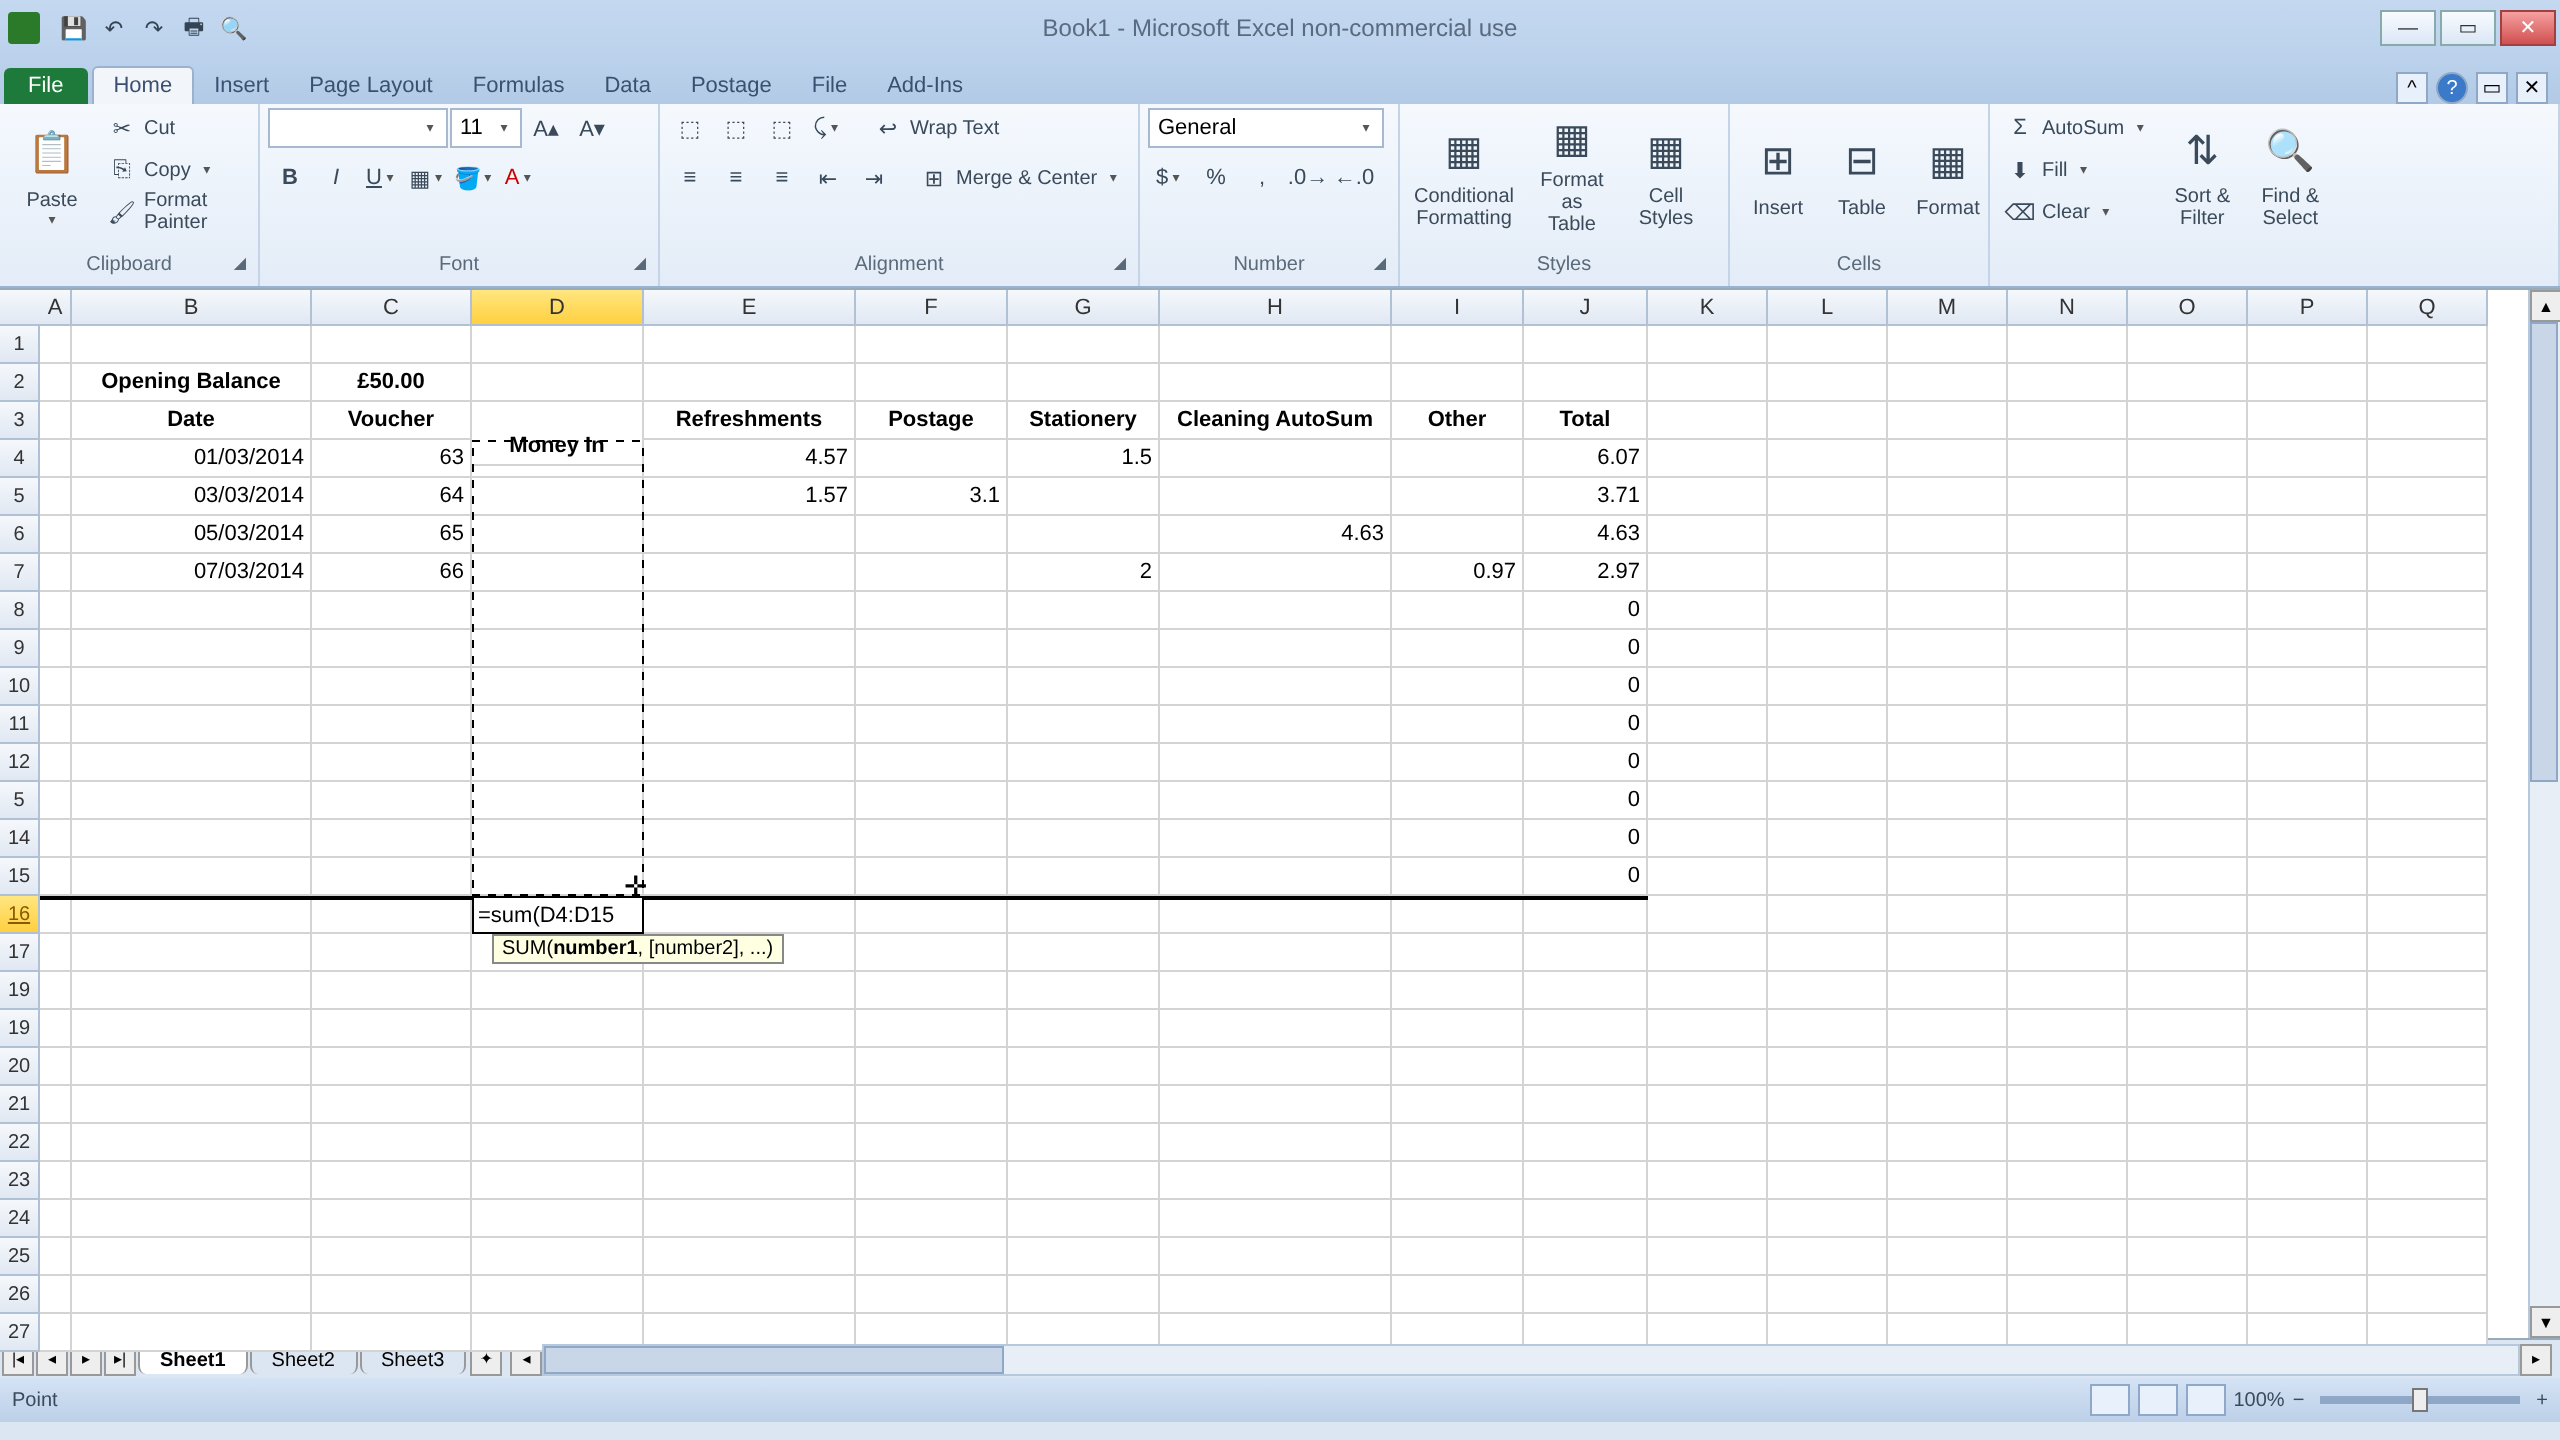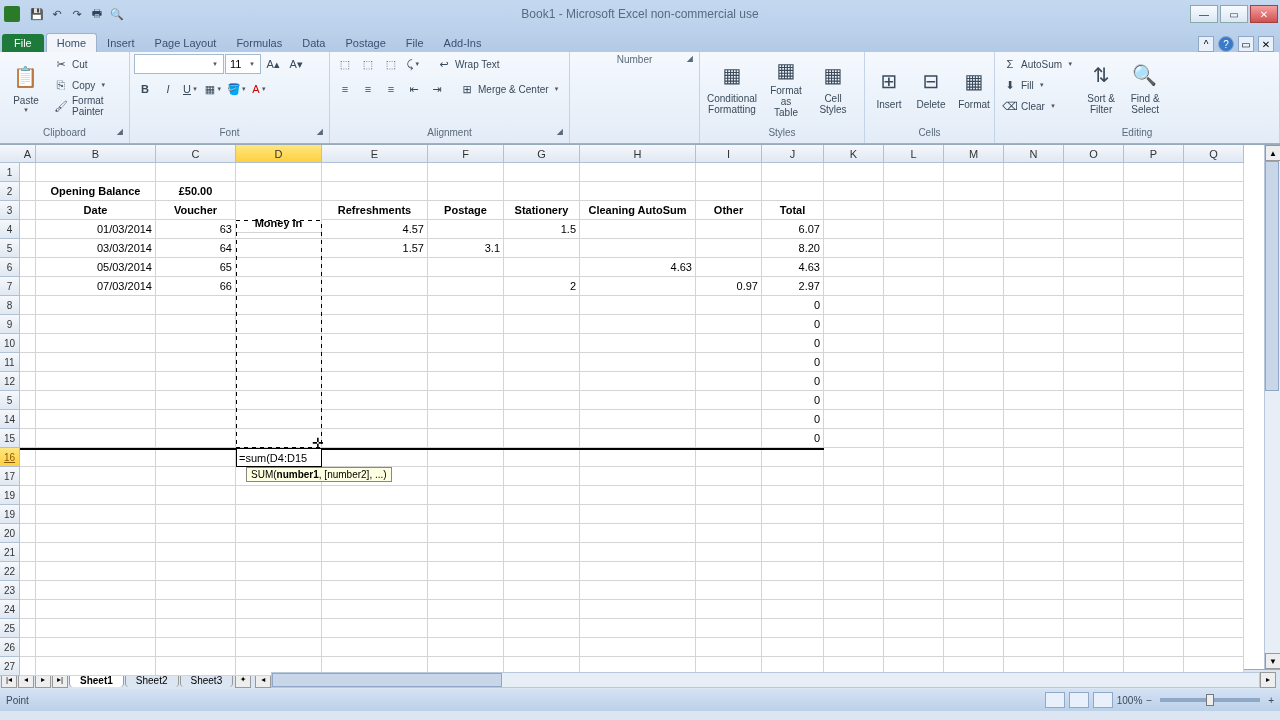--- a/index.html
+++ b/index.html
@@ -222,20 +222,35 @@
               <span>Merge &amp; Center</span>
               <span class="drop">▾</span>
             </div>
       </div>
     </div>
       </div>
     <div class="group-label"><span>Alignment</span><span class="launcher">◢</span></div>
   </div>
 
   <div class="group" style="width:130px;">
+    <div class="group-body">
+        <div class="stack" style="width:100%;">
+      <div class="combo" style="width:118px;">
+            <span>General</span>
+            <span class="drop">▾</span>
+          </div>
+      <div class="small-row" style="margin-top:4px;">
+        <div class="sm">$<span class="drop">▾</span></div>
+        <div class="sm">%</div>
+        <div class="sm">,</div>
+        <div class="sm">.0→</div>
+        <div class="sm">←.0</div>
+      </div>
+    </div>
+      </div>
     <div class="group-label"><span>Number</span><span class="launcher">◢</span></div>
   </div>
 
   <div class="group" style="width:165px;">
     <div class="group-body">
       <div class="big-btn" style="width:56px;">
           <div class="ic">▦</div>
           <span style="text-align:center;line-height:1.1;">Conditional Formatting</span>
         </div>
       <div class="big-btn" style="width:48px;">
@@ -251,21 +266,21 @@
   </div>
 
   <div class="group" style="width:130px;">
     <div class="group-body">
       <div class="big-btn" style="width:40px;">
           <div class="ic">⊞</div>
           <span>Insert</span>
         </div>
       <div class="big-btn" style="width:40px;">
           <div class="ic">⊟</div>
-          <span>Delete</span>
+          <span>Table</span>
         </div>
       <div class="big-btn" style="width:42px;">
           <div class="ic">▦</div>
           <span>Format</span>
         </div>
     </div>
     <div class="group-label"><span>Cells</span></div>
   </div>
 
   <div class="group" style="flex:1;">
@@ -289,21 +304,20 @@
       </div>
       <div class="big-btn" style="width:42px;">
           <div class="ic">⇅</div>
           <span style="text-align:center;line-height:1.1;">Sort &amp; Filter</span>
         </div>
       <div class="big-btn" style="width:42px;">
           <div class="ic">🔍</div>
           <span style="text-align:center;line-height:1.1;">Find &amp; Select</span>
         </div>
     </div>
-    <div class="group-label"><span>Editing</span></div>
   </div>
 </div>
 
 <div class="sheet-wrap">
   <div class="corner"></div>
   <div class="col-headers" id="colhdrs">
       <div class="ch" style="width: 16px; position: absolute; left: 20px;">A</div>
       <div class="ch" style="width: 120px; position: absolute; left: 36px;">B</div>
       <div class="ch" style="width: 80px; position: absolute; left: 156px;">C</div>
       <div class="ch sel" style="width: 86px; position: absolute; left: 236px;">D</div>
@@ -823,21 +837,21 @@
       <div class="cell bold ctr" style="left: 742px; top: 38px; width: 62px;">Total</div>
       <div class="cell rgt" style="left: 16px; top: 57px; width: 120px;">01/03/2014</div>
       <div class="cell rgt" style="left: 136px; top: 57px; width: 80px;">63</div>
       <div class="cell rgt" style="left: 302px; top: 57px; width: 106px;">4.57</div>
       <div class="cell rgt" style="left: 484px; top: 57px; width: 76px;">1.5</div>
       <div class="cell rgt" style="left: 742px; top: 57px; width: 62px;">6.07</div>
       <div class="cell rgt" style="left: 16px; top: 76px; width: 120px;">03/03/2014</div>
       <div class="cell rgt" style="left: 136px; top: 76px; width: 80px;">64</div>
       <div class="cell rgt" style="left: 302px; top: 76px; width: 106px;">1.57</div>
       <div class="cell rgt" style="left: 408px; top: 76px; width: 76px;">3.1</div>
-      <div class="cell rgt" style="left: 742px; top: 76px; width: 62px;">8.20</div>
+      <div class="cell rgt" style="left: 742px; top: 76px; width: 62px;">3.71</div>
       <div class="cell rgt" style="left: 16px; top: 95px; width: 120px;">05/03/2014</div>
       <div class="cell rgt" style="left: 136px; top: 95px; width: 80px;">65</div>
       <div class="cell rgt" style="left: 560px; top: 95px; width: 116px;">4.63</div>
       <div class="cell rgt" style="left: 742px; top: 95px; width: 62px;">4.63</div>
       <div class="cell rgt" style="left: 16px; top: 114px; width: 120px;">07/03/2014</div>
       <div class="cell rgt" style="left: 136px; top: 114px; width: 80px;">66</div>
       <div class="cell rgt" style="left: 484px; top: 114px; width: 76px;">2</div>
       <div class="cell rgt" style="left: 676px; top: 114px; width: 66px;">0.97</div>
       <div class="cell rgt" style="left: 742px; top: 114px; width: 62px;">2.97</div>
       <div class="cell rgt" style="left: 742px; top: 133px; width: 62px;">0</div>

